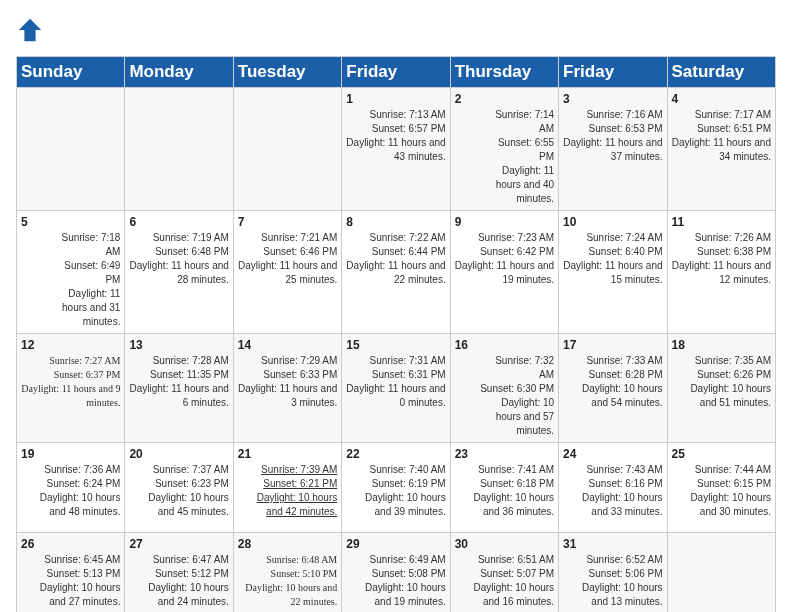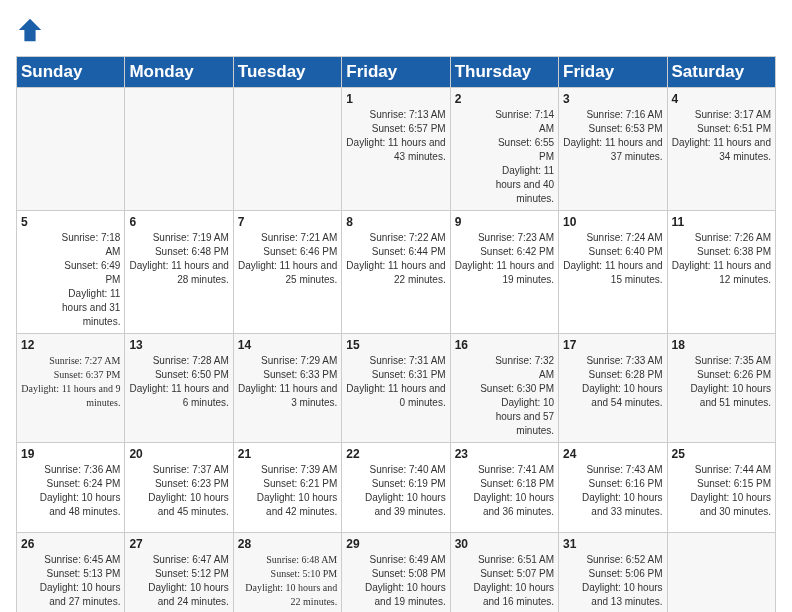--- a/index.html
+++ b/index.html
@@ -142,21 +142,21 @@
 Daylight: 11 hours and 40 minutes.</div>
         </td>
         <td>
           <div class="day-num">3</div>
           <div class="day-info" style="white-space: pre-line;">Sunrise: 7:16 AM
 Sunset: 6:53 PM
 Daylight: 11 hours and 37 minutes.</div>
         </td>
         <td>
           <div class="day-num">4</div>
-          <div class="day-info" style="white-space: pre-line;">Sunrise: 3:17 AM
+          <div class="day-info" style="white-space: pre-line;">Sunrise: 7:17 AM
 Sunset: 6:51 PM
 Daylight: 11 hours and 34 minutes.</div>
         </td>
       </tr>
       <tr>
         <td>
           <div class="day-num">5</div>
           <div class="day-info" style="white-space: pre-line; margin-left: 26px;">Sunrise: 7:18 AM
 Sunset: 6:49 PM
 Daylight: 11 hours and 31 minutes.</div>
@@ -201,21 +201,21 @@
       <tr>
         <td>
           <div class="day-num">12</div>
           <div class="day-info" style="white-space: pre-line; font-family: Liberation Serif, serif;">Sunrise: 7:27 AM
 Sunset: 6:37 PM
 Daylight: 11 hours and 9 minutes.</div>
         </td>
         <td>
           <div class="day-num">13</div>
           <div class="day-info" style="white-space: pre-line;">Sunrise: 7:28 AM
-Sunset: 6:50 PM
+Sunset: 11:35 PM
 Daylight: 11 hours and 6 minutes.</div>
         </td>
         <td>
           <div class="day-num">14</div>
           <div class="day-info" style="white-space: pre-line;">Sunrise: 7:29 AM
 Sunset: 6:33 PM
 Daylight: 11 hours and 3 minutes.</div>
         </td>
         <td>
           <div class="day-num">15</div>
@@ -250,21 +250,21 @@
 Daylight: 10 hours and 48 minutes.</div>
         </td>
         <td>
           <div class="day-num">20</div>
           <div class="day-info" style="white-space: pre-line;">Sunrise: 7:37 AM
 Sunset: 6:23 PM
 Daylight: 10 hours and 45 minutes.</div>
         </td>
         <td>
           <div class="day-num">21</div>
-          <div class="day-info" style="white-space: pre-line;">Sunrise: 7:39 AM
+          <div class="day-info" style="white-space: pre-line; text-decoration: underline;">Sunrise: 7:39 AM
 Sunset: 6:21 PM
 Daylight: 10 hours and 42 minutes.</div>
         </td>
         <td>
           <div class="day-num">22</div>
           <div class="day-info" style="white-space: pre-line;">Sunrise: 7:40 AM
 Sunset: 6:19 PM
 Daylight: 10 hours and 39 minutes.</div>
         </td>
         <td>

